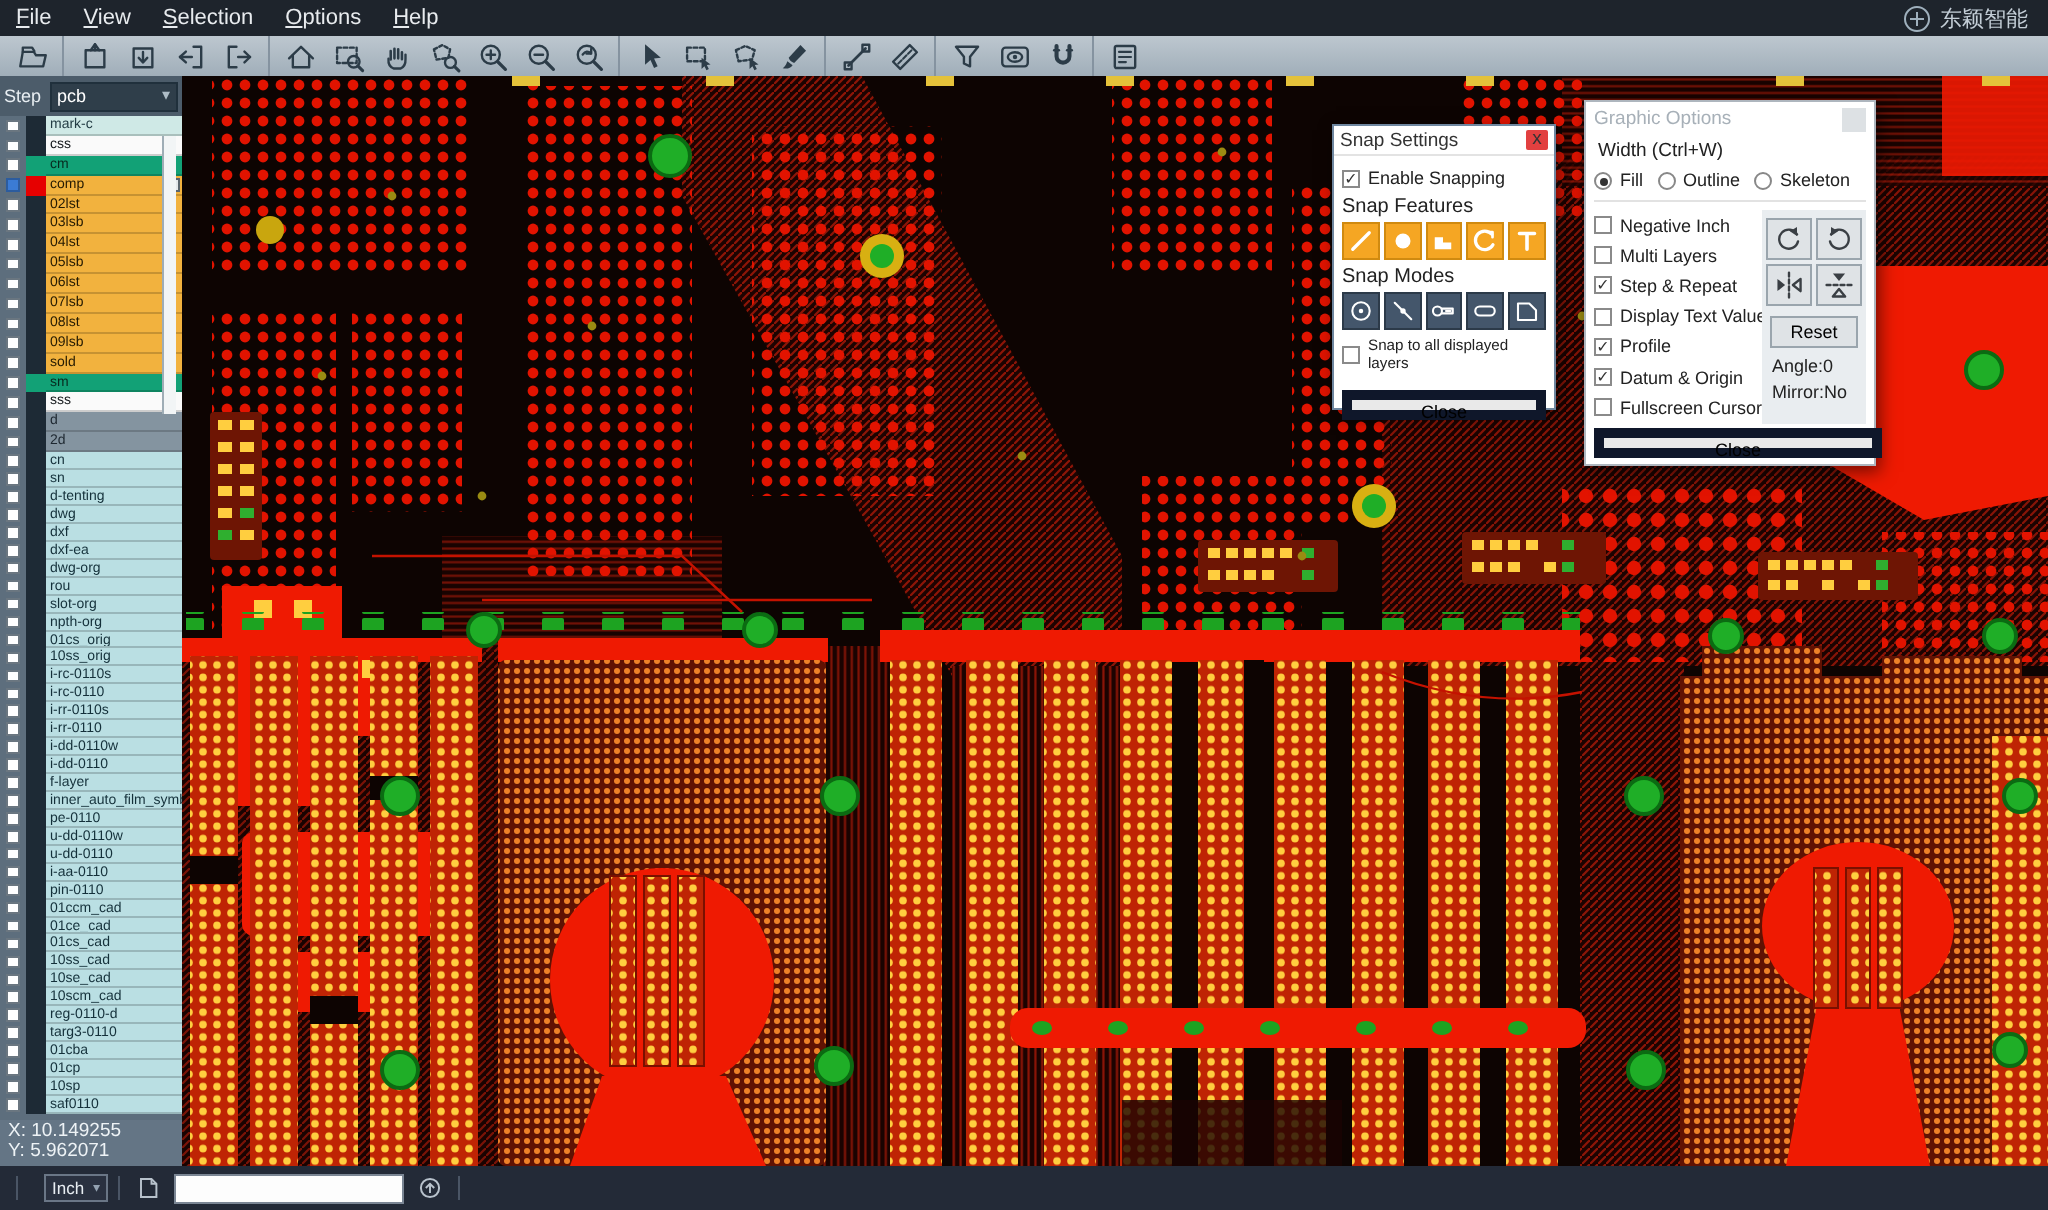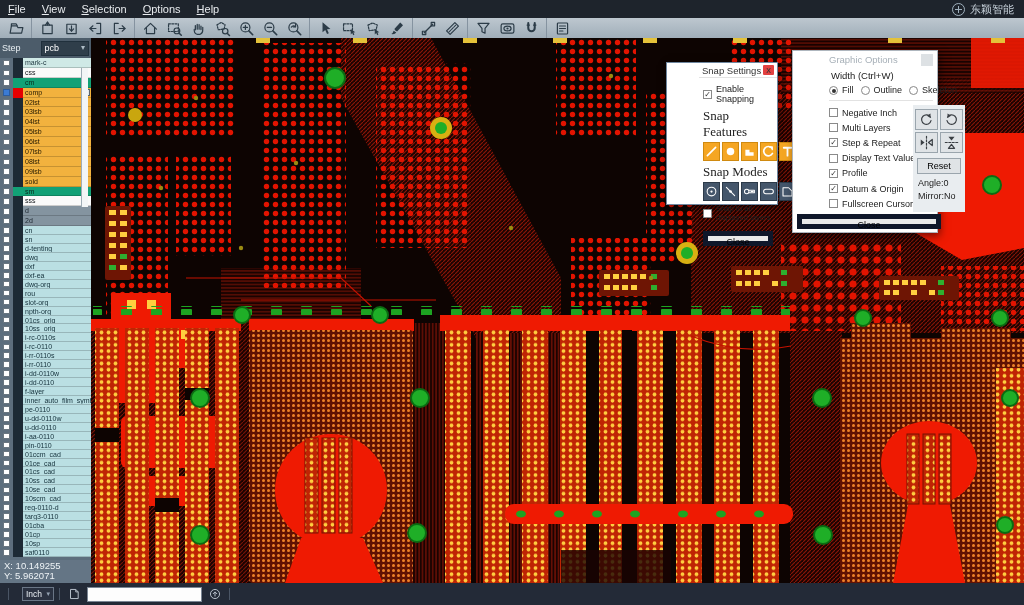--- a/index.html
+++ b/index.html
@@ -16,21 +16,21 @@
   .brand-ic:before{content:"";position:absolute;left:2px;top:5px;width:7px;height:1.4px;background:#9fb0bd;}
   .brand-ic:after{content:"";position:absolute;left:5px;top:2px;width:1.4px;height:7px;background:#9fb0bd;}
   
   .toolbar{position:absolute;left:0;top:18px;width:1024px;height:20px;z-index:30;
     background:linear-gradient(#bdc7cf,#a0aeb9);display:flex;align-items:center;padding:0 4px;}
   .tgroup{display:flex;align-items:center;height:100%;}
   .tgroup + .tgroup{border-left:1px solid #8593a0;margin-left:3px;padding-left:3px;}
   .tbtn{width:24px;height:19px;display:flex;align-items:center;justify-content:center;background:none;border:none;padding:0;cursor:pointer;}
   
   .sidebar{position:absolute;left:0;top:38px;width:91px;height:545px;background:#5d6e7d;z-index:20;overflow:hidden;}
-  .step-row{height:20px;background:#47586680;display:flex;align-items:center;padding:0 2px;gap:20px;background:#4c5c6a;justify-content:space-between;}
+  .step-row{height:20px;background:#47586680;display:flex;align-items:center;padding:0 2px;gap:4px;background:#4c5c6a;justify-content:space-between;}
   .step-label{color:#e8eef2;font-size:9px;}
   .step-select{flex:1;height:15px;background:#2f3e4a;border:1px solid #20303c;color:#fff;font-size:9px;
     display:flex;align-items:center;padding:0 3px;cursor:pointer;}
   .step-chev{margin-left:auto;color:#aebcc6;font-size:8px;line-height:8px;}
   .layer-list{position:relative;}
   .lrow{display:flex;align-items:stretch;height:9.9px;cursor:pointer;}
   .lrow.cyanrow{height:8.95px;}
   .lcb{width:13px;display:flex;align-items:center;justify-content:center;}
   .lcb i{display:block;width:6.5px;height:6.5px;background:#fff;border:1px solid #6a7680;}
   .lcb i.on{background:#3b7bd4;border-color:#2c5c9e;}
@@ -53,32 +53,32 @@
   
   .bottombar{position:absolute;left:0;top:583px;width:1024px;height:22px;background:#232a37;z-index:40;
     display:flex;align-items:center;color:#cdd6de;font-size:8.5px;}
   .bsep{width:1px;height:12px;background:#4a5565;margin:0 5px;}
   .unit-box{width:32px;height:14px;border:1px solid #6a7686;background:#2a3140;color:#e8edf2;
     display:flex;align-items:center;padding:0 3px;cursor:pointer;margin-left:8px;}
   .unit-box .chev{margin-left:auto;font-size:7px;color:#93a1b0;}
   .cmd-input{width:115px;height:15px;border:1px solid #7b8694;background:#fdfdfd;font-size:9px;padding:0 3px;margin:0 4px;}
   .bicon{display:flex;align-items:center;justify-content:center;width:18px;height:16px;cursor:pointer;}
   
-  .dialog{position:absolute;background:#fff;box-shadow:2px 3px 8px rgba(0,0,0,.5);z-index:50;font-size:10px;color:#222;padding-left:32px;}
+  .dialog{position:absolute;background:#fff;box-shadow:2px 3px 8px rgba(0,0,0,.5);z-index:50;font-size:10px;color:#222;}
   .snapdlg{left:666px;top:62px;width:112px;height:143px;border:1px solid #6f87a0;}
   .dlg-title{display:flex;align-items:center;height:15px;padding:0 3px;border-bottom:1px solid #e3e3e3;}
   .dlg-title span{font-size:9.5px;color:#333;}
   .closex{margin-left:auto;width:11px;height:10px;background:#e24040;color:#fff;font-size:8px;line-height:9px;
     text-align:center;cursor:pointer;border-radius:1px;}
   .snapbody{padding:3px 4px 2px 4px;}
   .chkrow{display:flex;align-items:center;gap:4px;margin:3px 0 4px 0;}
   .chk{width:9px;height:9px;border:1px solid #8a8a8a;background:#fff;font-size:8px;line-height:8px;text-align:center;color:#333;flex:0 0 auto;}
   .chkrow label{font-size:9px;}
   .chkrow.small label{font-size:7.6px;}
-  .seclabel{font-size:13px;margin:3px 0 2px 0;font-family:Liberation Serif, serif;}
+  .seclabel{font-size:10px;margin:3px 0 2px 0;}
   .btnrow{display:flex;gap:2px;}
   .fbtn{width:19px;height:19px;border:1px solid #d08a10;background:#f5a623;padding:0;display:flex;align-items:center;justify-content:center;cursor:pointer;}
   .mbtn{width:19px;height:19px;border:1px solid #2c3a49;background:#44566b;padding:0;display:flex;align-items:center;justify-content:center;cursor:pointer;}
   .dlg-close{display:block;width:calc(100% - 8px);margin:3px 4px;height:15px;background:#e9e9e9;border:5px solid #0f172a;
     font-size:9px;font-family:inherit;cursor:pointer;}
   .graphdlg{left:792px;top:50px;width:146px;height:183px;border:1px solid #aeb6be;}
   .gtitle{display:flex;align-items:center;height:17px;padding:0 4px;}
   .gtitle span{color:#a7b0b8;font-size:9.5px;}
   .gclose{margin-left:auto;width:12px;height:12px;background:#dde1e4;cursor:pointer;}
   .gbody{padding:0 4px;}

